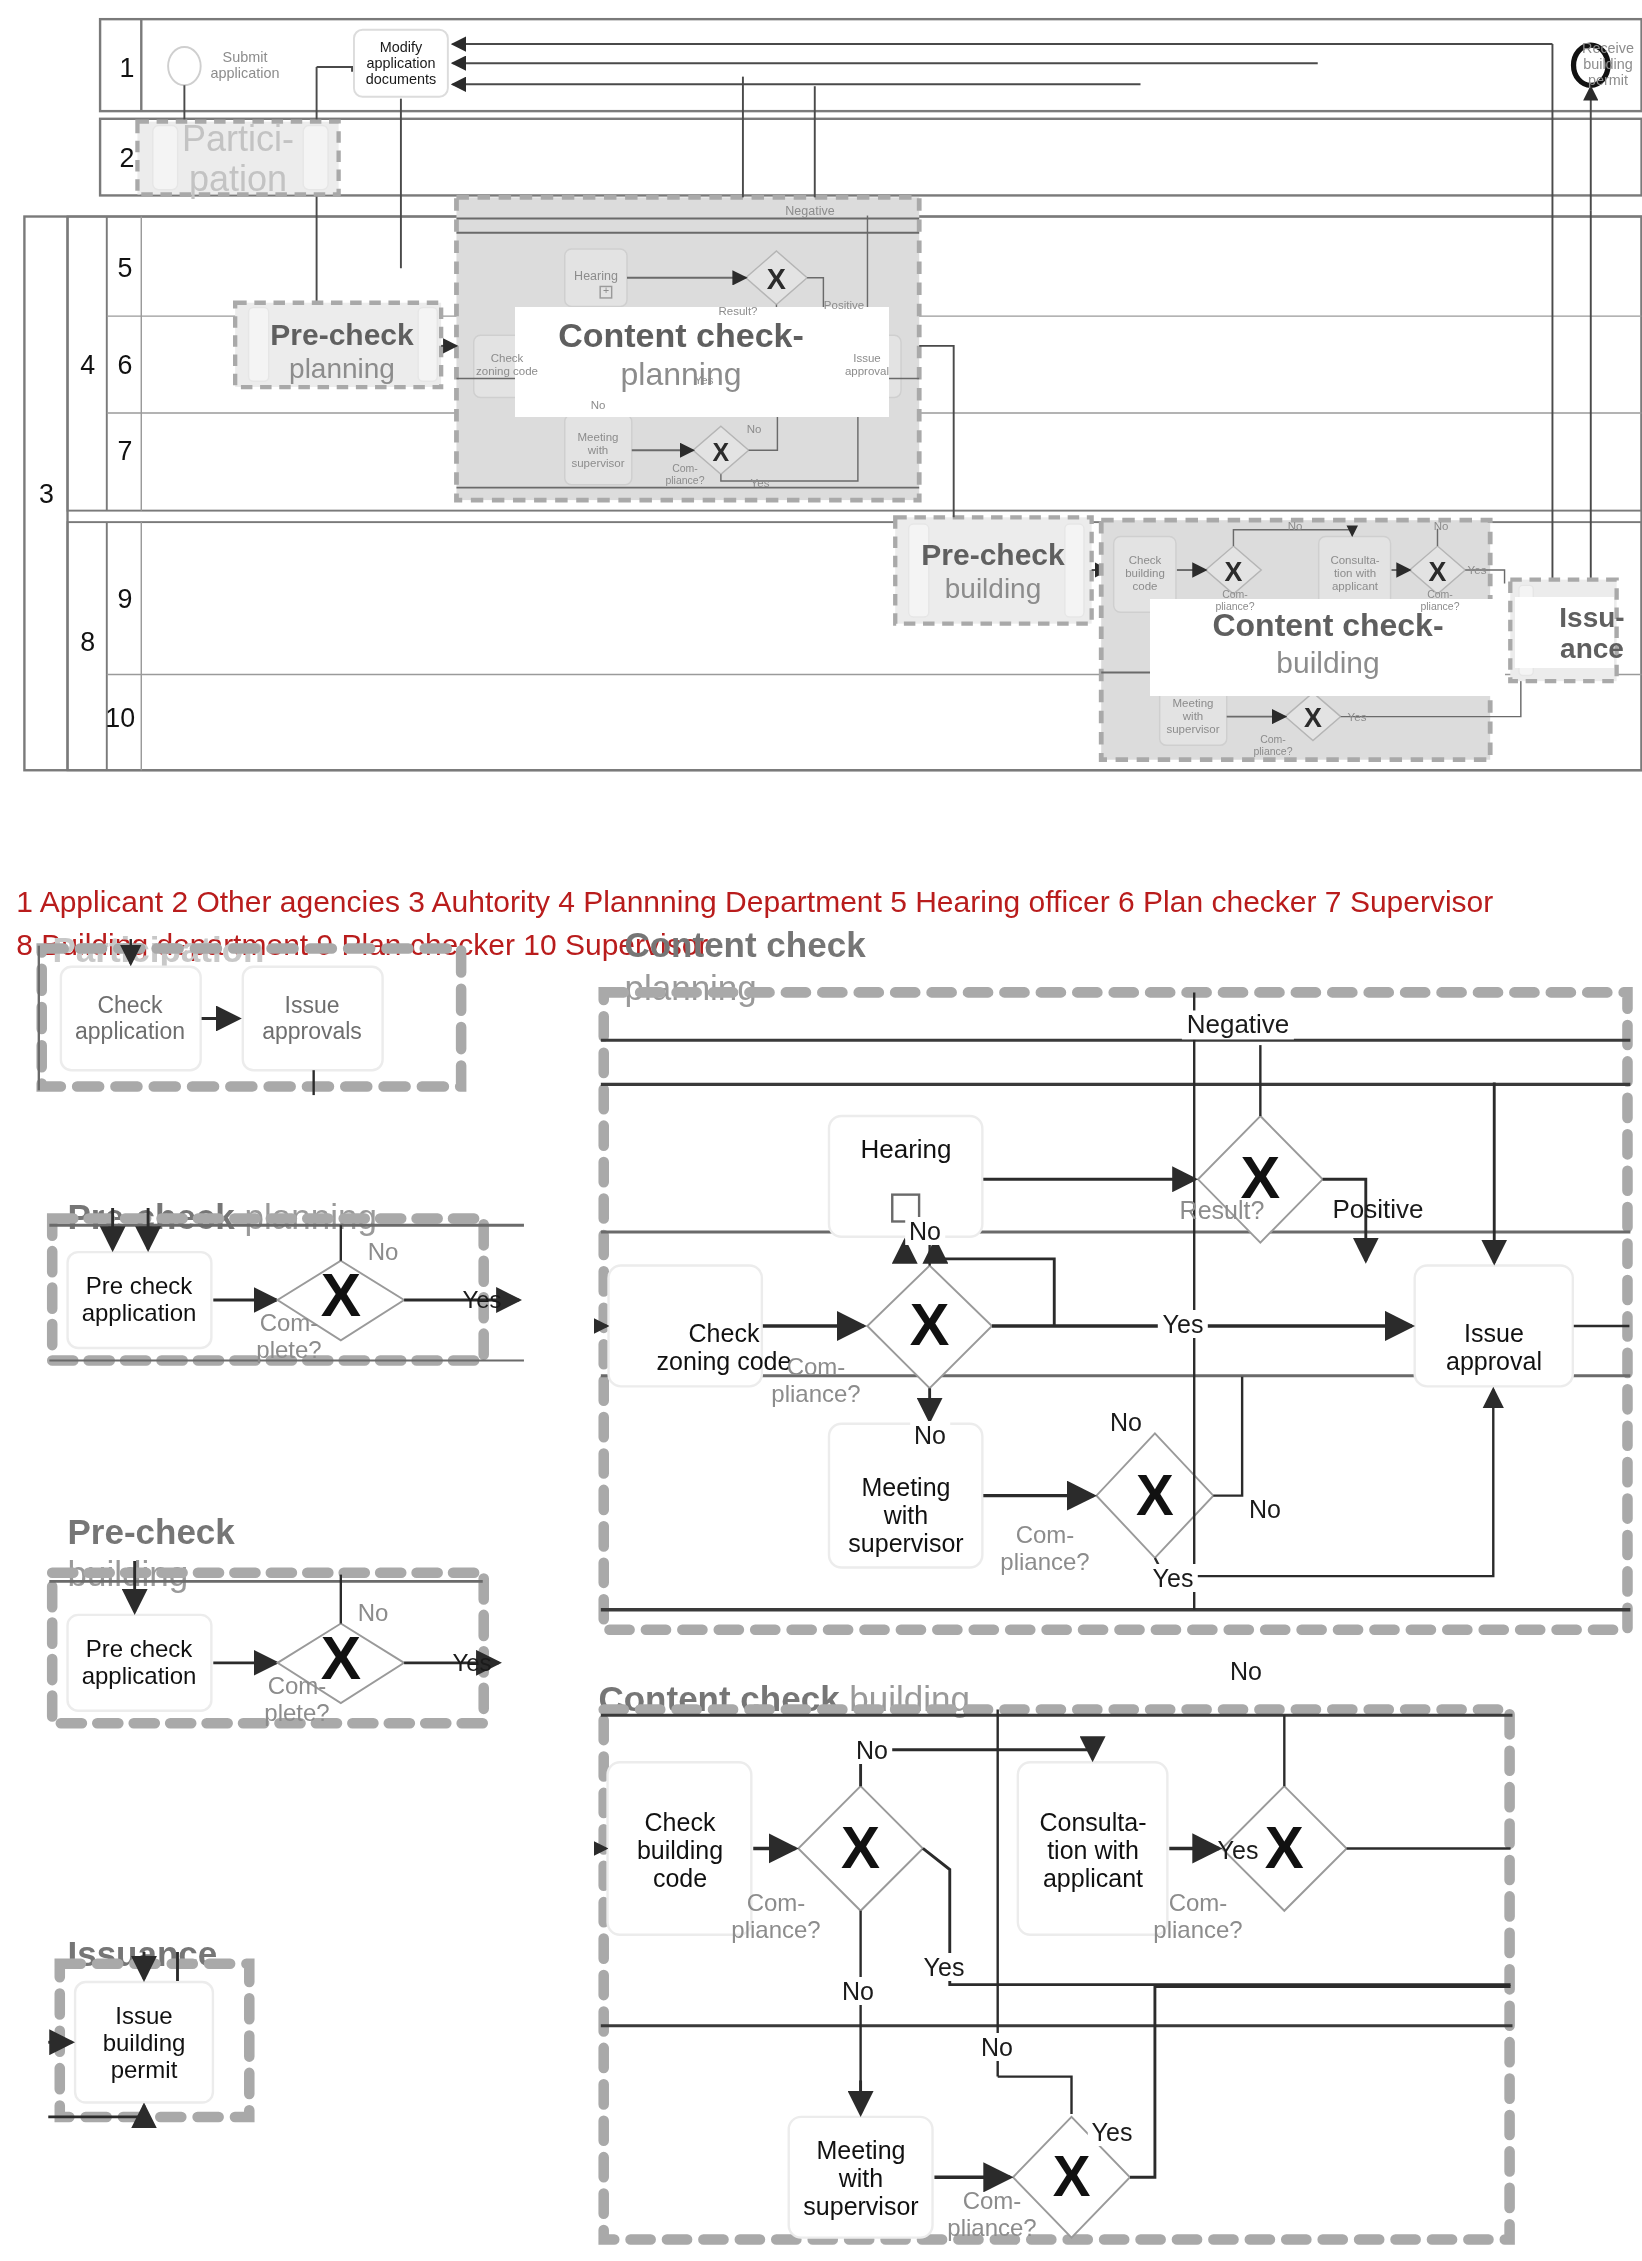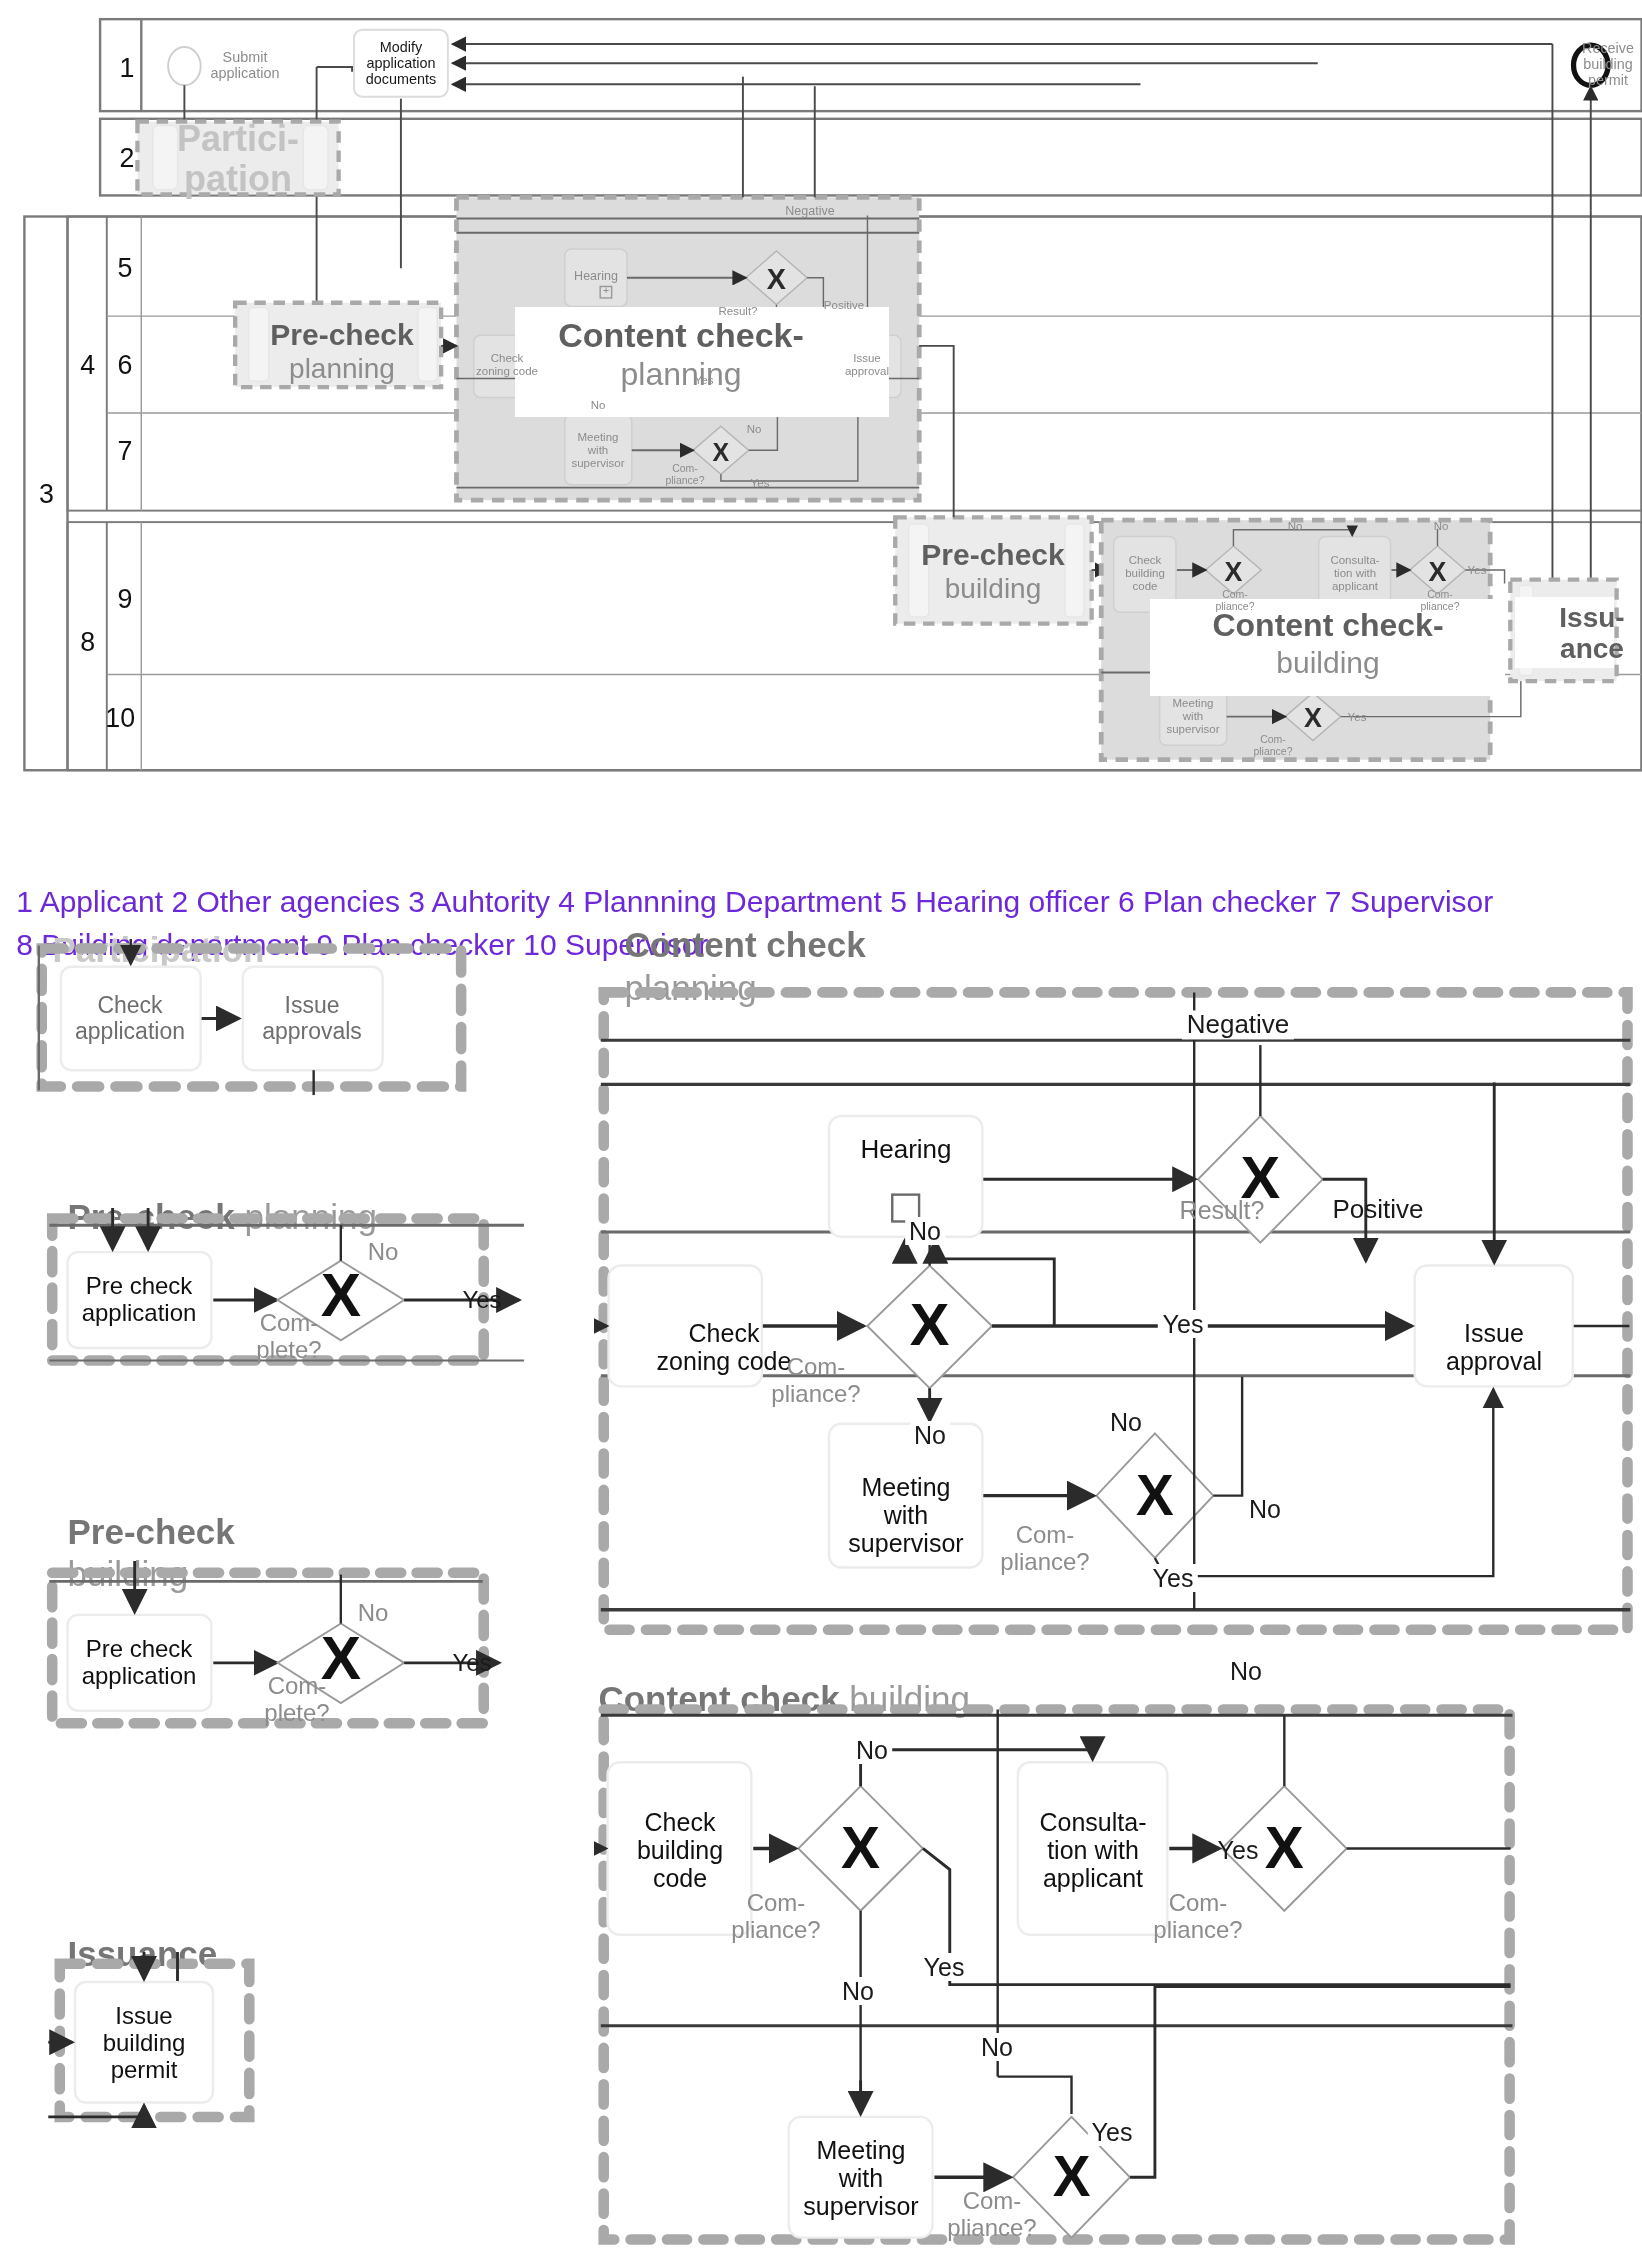--- a/index.html
+++ b/index.html
@@ -12,21 +12,21 @@
   #root{position:absolute;left:0;top:0;width:1642px;height:2261px;}
 
   
   .t{position:absolute;line-height:1.12;white-space:pre;}
   .ctr{transform:translate(-50%,-50%);text-align:center;}
   .lbl-grey{color:#8c8c8c;}
   .lbl-dark{color:#1a1a1a;}
 
   
   .legend{position:absolute;left:16.3px;top:881px;width:1601px;
-    font-size:30px;color:#6d28d9;line-height:1.42;}
+    font-size:30px;color:#b91c1c;line-height:1.42;}
 
   
   .sec-h{position:absolute;font-size:35px;color:#8c8c8c;white-space:pre;}
   .sec-h b{font-weight:700;color:#767676;}
   .sec-h .thin{font-weight:400;color:#9a9a9a;}
 </style>
 </head>
 <body>
 
 <div id="root">
@@ -174,21 +174,21 @@
 </svg>
 
 <div class="t ctr lbl-grey" style="left:245px;top:65px;font-size:14.4px;"><span>Submit
 application</span></div>
 <div class="t ctr lbl-dark" style="left:401px;top:63px;font-size:14.4px;"><span>Modify
 application
 documents</span></div>
 <div class="t ctr lbl-grey" style="left:1608px;top:64px;font-size:14.4px;"><span>Receive
 building
 permit</span></div>
-<div class="t ctr lbl-grey" style="left:238px;top:159px;font-size:36px;font-weight:700;color:#c3c3c3;"><span>Partici-
+<div class="t ctr lbl-grey" style="left:238px;top:159px;font-size:36px;font-weight:400;color:#c3c3c3;"><span>Partici-
 pation</span></div>
 
 <div class="t ctr" style="left:342px;top:335px;font-size:30px;font-weight:700;color:#5f5f5f;"><span>Pre-check</span></div>
 <div class="t ctr" style="left:342px;top:369px;font-size:28px;color:#8c8c8c;"><span>planning</span></div>
 
 <div class="abs" style="left:515px;top:307px;width:374px;height:110px;background:#fff;"></div>
 <div class="t ctr" style="left:681px;top:335px;font-size:34px;font-weight:700;color:#5f5f5f;"><span>Content check-</span></div>
 <div class="t ctr" style="left:681px;top:375px;font-size:32px;color:#8c8c8c;"><span>planning</span></div>
 
 <div class="t ctr" style="left:993px;top:555px;font-size:30px;font-weight:700;color:#5f5f5f;"><span>Pre-check</span></div>

